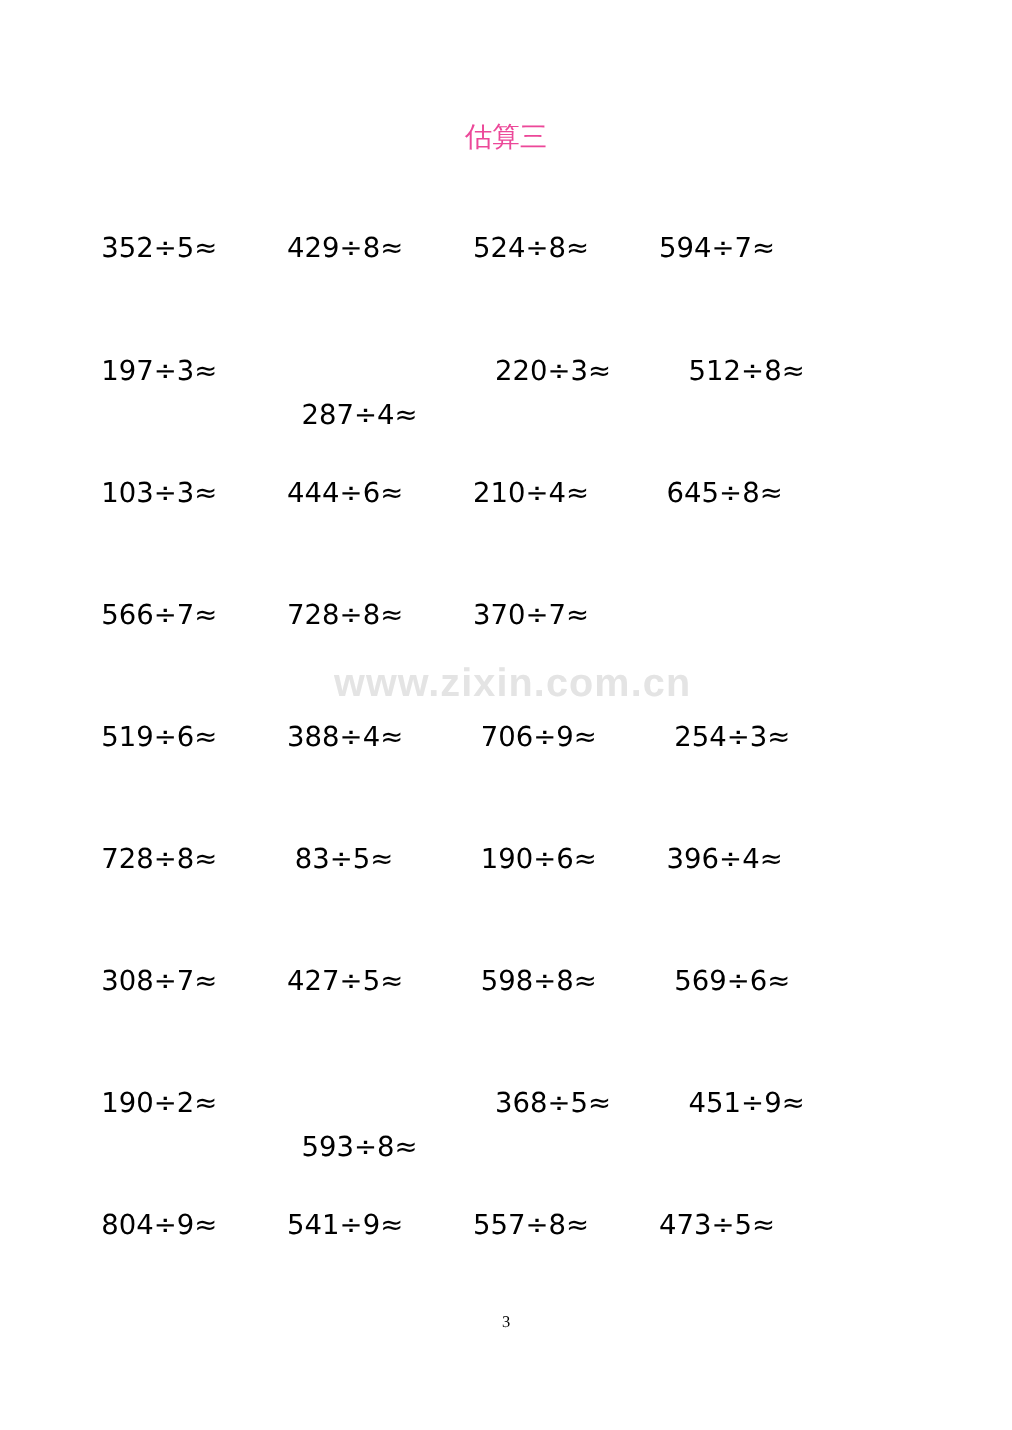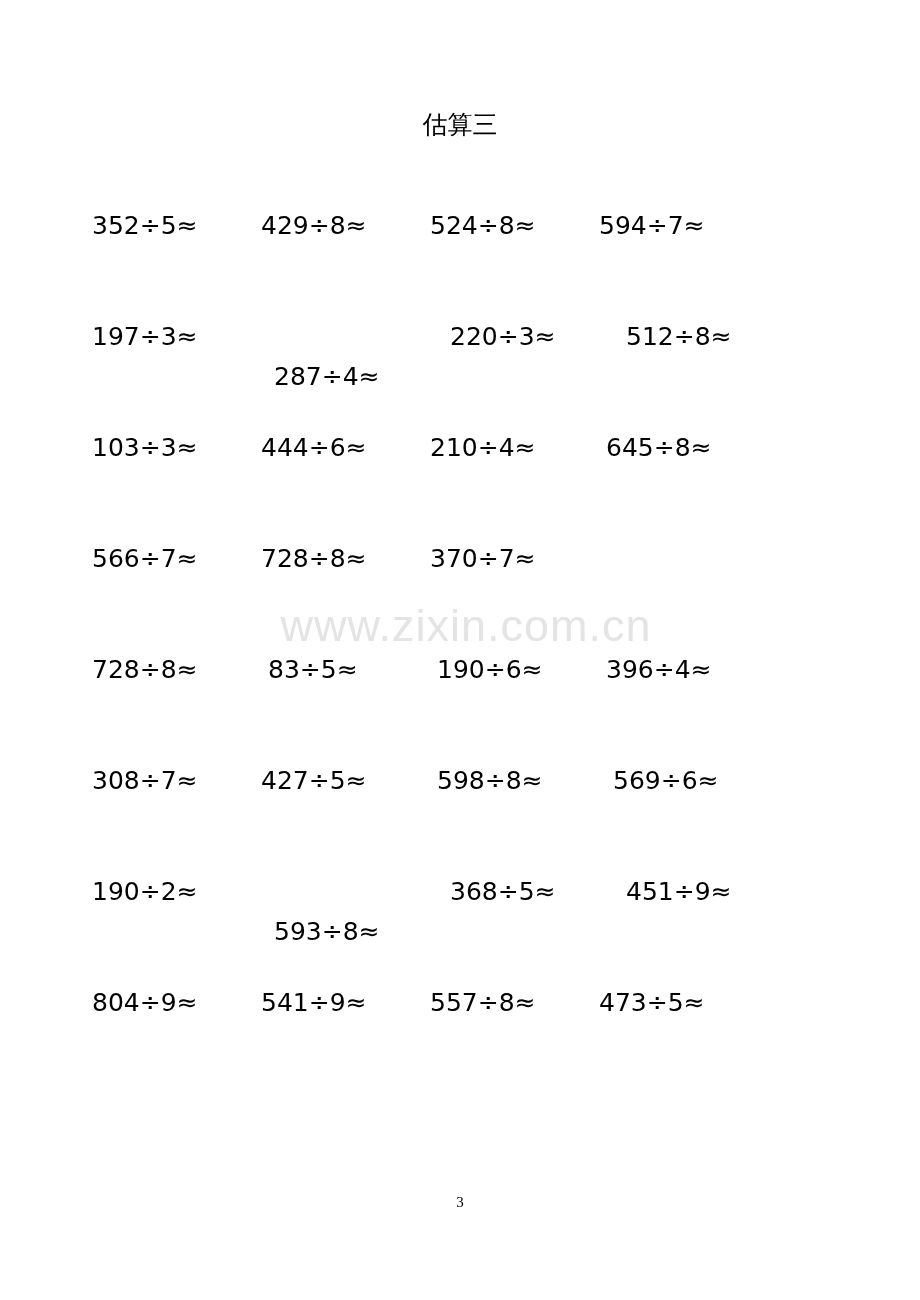--- a/index.html
+++ b/index.html
@@ -20,40 +20,40 @@
   }
 
   
   .watermark {
     position: absolute;
     left: 12px;
     right: 0;
     top: 600px;
     text-align: center;
     font-family: "Liberation Sans", "DejaVu Sans", sans-serif;
-    font-size: 45px;
+    font-size: 36px;
     letter-spacing: 1px;
     color: #e4e4e4;
     white-space: nowrap;
     user-select: none;
     pointer-events: none;
     z-index: 0;
-    font-weight: 400;
+    font-weight: 700;
   }
 
   
   .worksheet-title {
     position: absolute;
     top: 108px;
     left: 0;
     right: 0;
     text-align: center;
     font-size: 25px;
     line-height: 34px;
-    color: #000000;
+    color: #ec4899;
     font-family: "DejaVu Sans", "Liberation Sans", sans-serif;
     font-weight: 400;
     z-index: 2;
   }
 
   
   .problem-grid {
     position: absolute;
     top: 208px;
     left: 92px;
@@ -119,20 +119,26 @@
         <div class="problem-cell">444÷6≈</div>
         <div class="problem-cell">210÷4≈</div>
         <div class="problem-cell ind-1">645÷8≈</div>
       </div>
       <div class="problem-row">
         <div class="problem-cell">566÷7≈</div>
         <div class="problem-cell">728÷8≈</div>
         <div class="problem-cell">370÷7≈</div>
       </div>
       <div class="problem-row">
+        <div class="problem-cell">519÷6≈</div>
+        <div class="problem-cell">388÷4≈</div>
+        <div class="problem-cell ind-1">706÷9≈</div>
+        <div class="problem-cell ind-1">254÷3≈</div>
+      </div>
+      <div class="problem-row">
         <div class="problem-cell">728÷8≈</div>
         <div class="problem-cell ind-1">83÷5≈</div>
         <div class="problem-cell">190÷6≈</div>
         <div class="problem-cell">396÷4≈</div>
       </div>
       <div class="problem-row">
         <div class="problem-cell">308÷7≈</div>
         <div class="problem-cell">427÷5≈</div>
         <div class="problem-cell ind-1">598÷8≈</div>
         <div class="problem-cell ind-1">569÷6≈</div>

